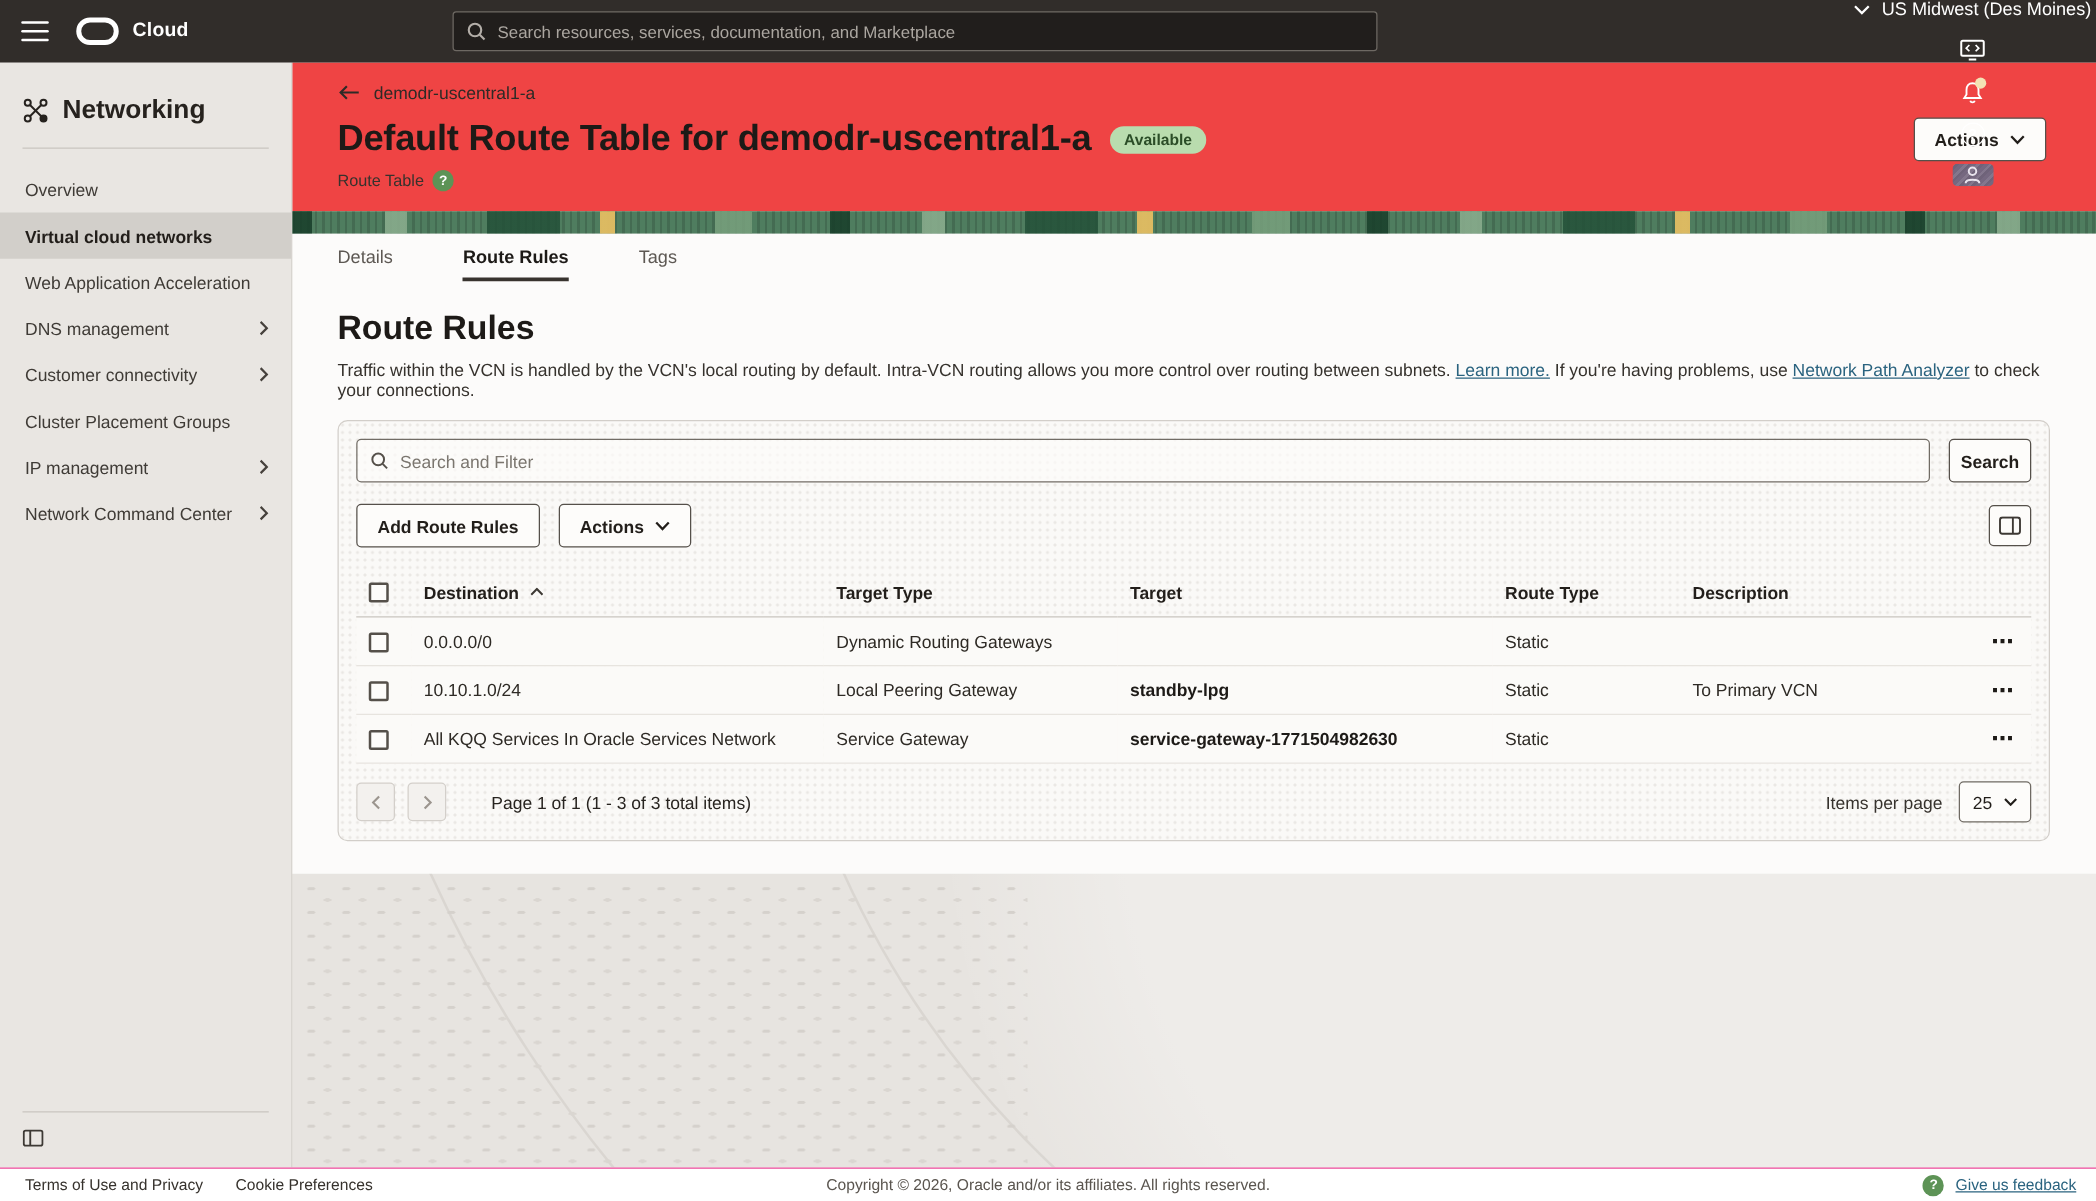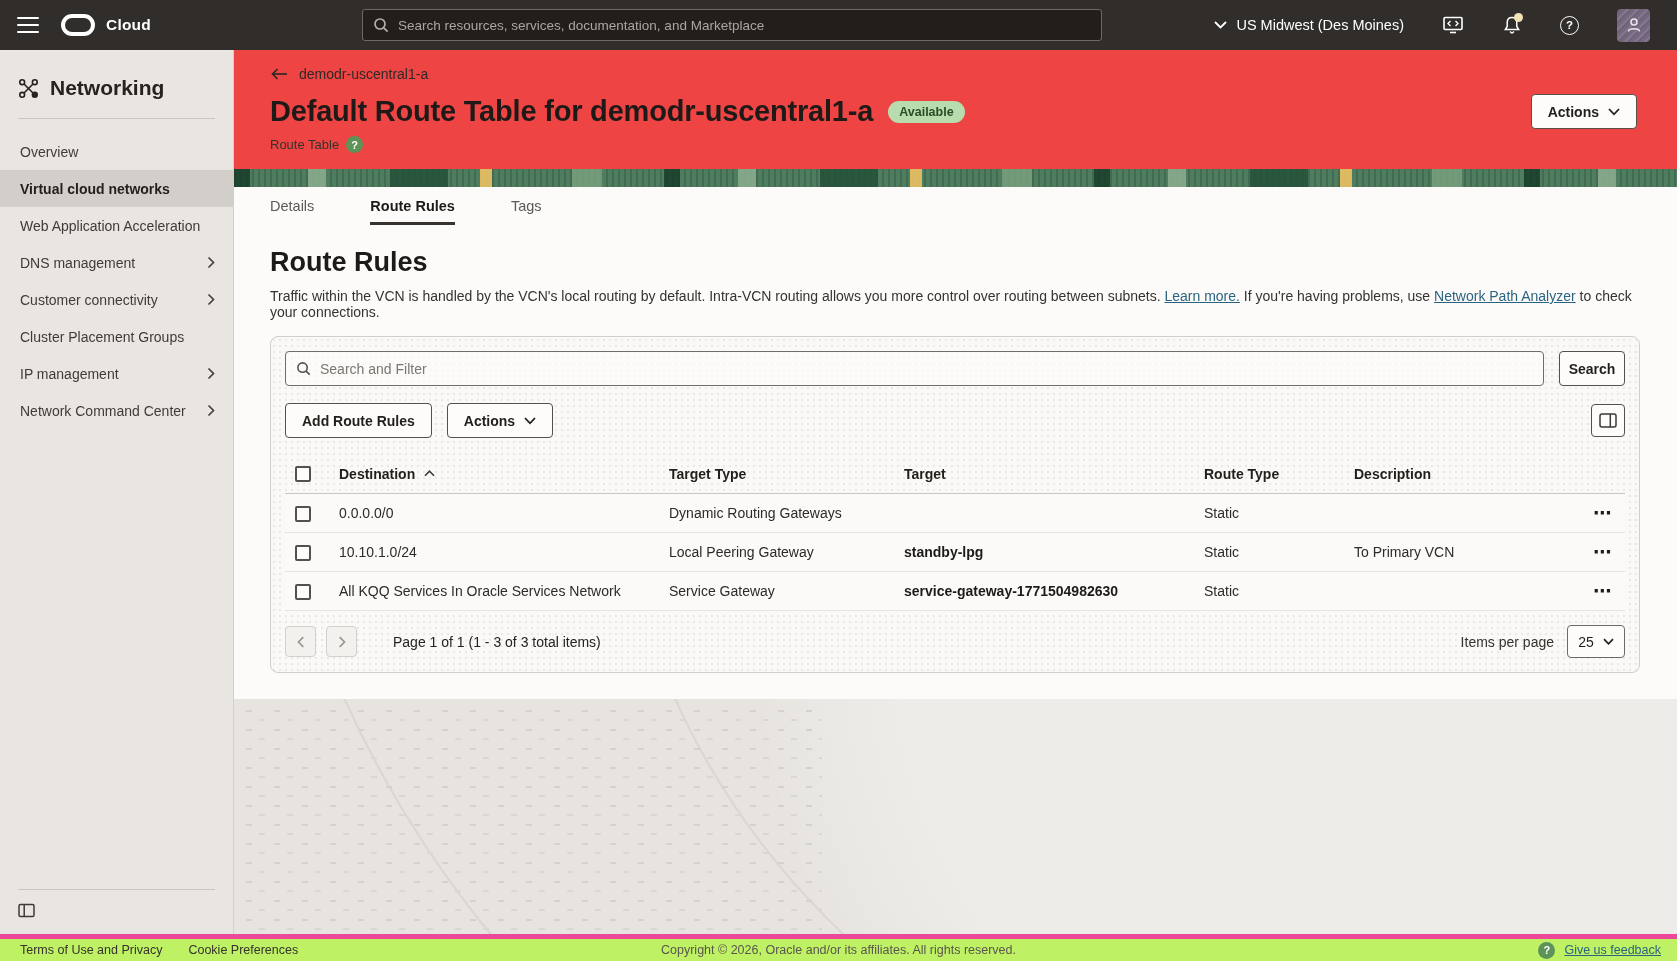--- a/index.html
+++ b/index.html
@@ -13,21 +13,21 @@
   
   .topbar { height:50px; background:#312d2a; position:relative; display:flex; align-items:center; flex:0 0 50px; }
   .hamburger { width:22px; height:16px; margin-left:17px; display:flex; flex-direction:column; justify-content:space-between; cursor:pointer; }
   .hamburger span { display:block; height:2.4px; background:#ffffff; border-radius:1px; }
   .oracle-logo { width:34px; height:22px; border:4.5px solid #ffffff; border-radius:12px; margin-left:22px; }
   .brand { color:#ffffff; font-size:15.5px; font-weight:700; margin-left:11px; letter-spacing:0.2px; }
   .topbar-search { position:absolute; left:362px; top:9px; width:740px; height:32px; background:#211e1c; border:1px solid #6e6963; border-radius:3px; display:flex; align-items:center; padding-left:10px; }
   .topbar-search svg { flex:0 0 auto; }
   .topbar-search input { flex:1; background:transparent; border:none; outline:none; color:#e8e5e1; font-size:13.5px; margin-left:9px; font-family:inherit; }
   .topbar-search input::placeholder { color:#aba6a0; }
-  .topbar-right { position:absolute; right:27px; top:0; height:50px; display:flex; align-items:center; gap:38px; }
+  .topbar-right { position:absolute; right:4px; top:0; height:50px; display:flex; align-items:center; gap:14px;flex-direction:column; }
   .region { display:flex; align-items:center; gap:9px; color:#ffffff; font-size:14.5px; cursor:pointer; }
   .tb-icon { position:relative; display:flex; align-items:center; justify-content:center; cursor:pointer; }
   .help-ring { width:19px; height:19px; border:1.7px solid #ffffff; border-radius:50%; color:#ffffff; font-size:11.5px; font-weight:700; display:flex; align-items:center; justify-content:center; }
   .bell-dot { position:absolute; top:-2px; right:-1px; width:9px; height:9px; background:#f3e2b4; border-radius:50%; }
   .avatar { width:33px; height:33px; border-radius:4px; background:#756880;
     background-image:repeating-linear-gradient(135deg, rgba(255,255,255,0.10) 0 2px, rgba(0,0,0,0.05) 2px 4px, transparent 4px 7px);
     display:flex; align-items:center; justify-content:center; cursor:pointer; }
 
   
   .shell { display:flex; flex:1 1 auto; min-height:0; }
@@ -110,21 +110,21 @@
   .arc { position:absolute; border:2px solid rgba(125,119,111,0.12); border-radius:50%; }
   .arc1 { width:1500px; height:1500px; right:-430px; top:-1060px; }
   .arc2 { width:2150px; height:2150px; right:-720px; top:-1520px; }
   .dashes { position:absolute; left:8px; top:6px; width:580px; height:290px;
     background-image:
       radial-gradient(3.5px 1.4px at 7px 6px, #d5d1cc 90%, transparent),
       radial-gradient(3.5px 1.4px at 20px 15px, #dad6d1 90%, transparent);
     background-size:28px 19px; }
 
   
-  .footer { height:27px; flex:0 0 27px; background:#bef264; border-top:5px solid #ec4899; display:flex; align-items:center; position:relative; padding:0 16px 0 20px; font-size:12.5px; color:#36322d; }
+  .footer { height:27px; flex:0 0 27px; background:#ffffff; border-top:1px solid #ec4899; display:flex; align-items:center; position:relative; padding:0 16px 0 20px; font-size:12.5px; color:#36322d; }
   .footer .flink { cursor:pointer; color:#36322d; text-decoration:none; }
   .footer .flink + .flink { margin-left:26px; }
   .copyright { position:absolute; left:50%; transform:translateX(-50%); color:#5a554f; }
   .footer-right { margin-left:auto; display:flex; align-items:center; gap:9px; }
   .footer-right .feedback { color:#2a637f; text-decoration:underline; cursor:pointer; }
 
   svg { display:block; }
 </style>
 </head>
 <body>

